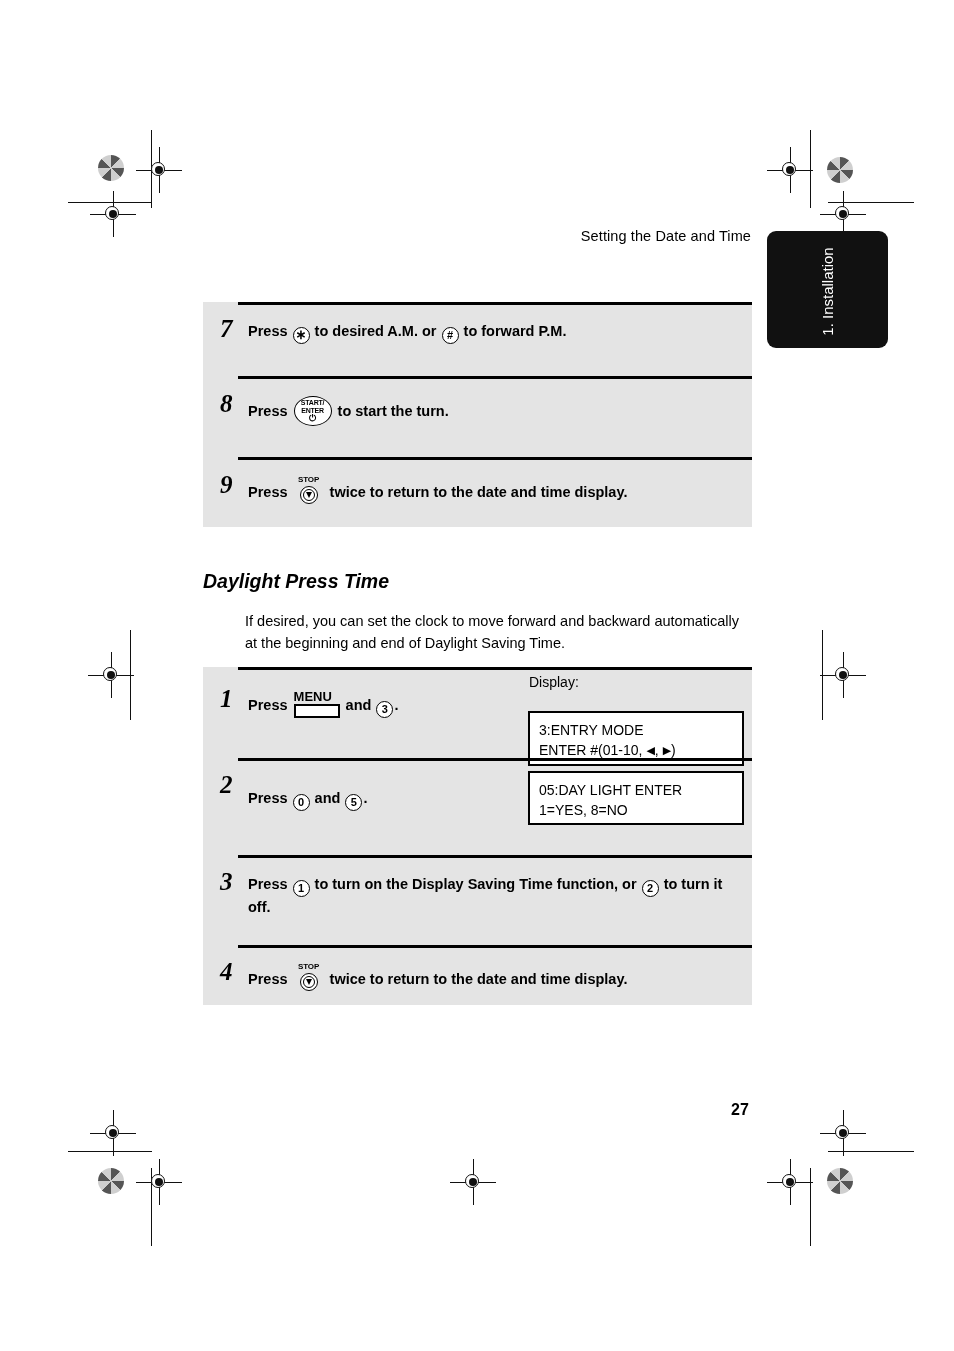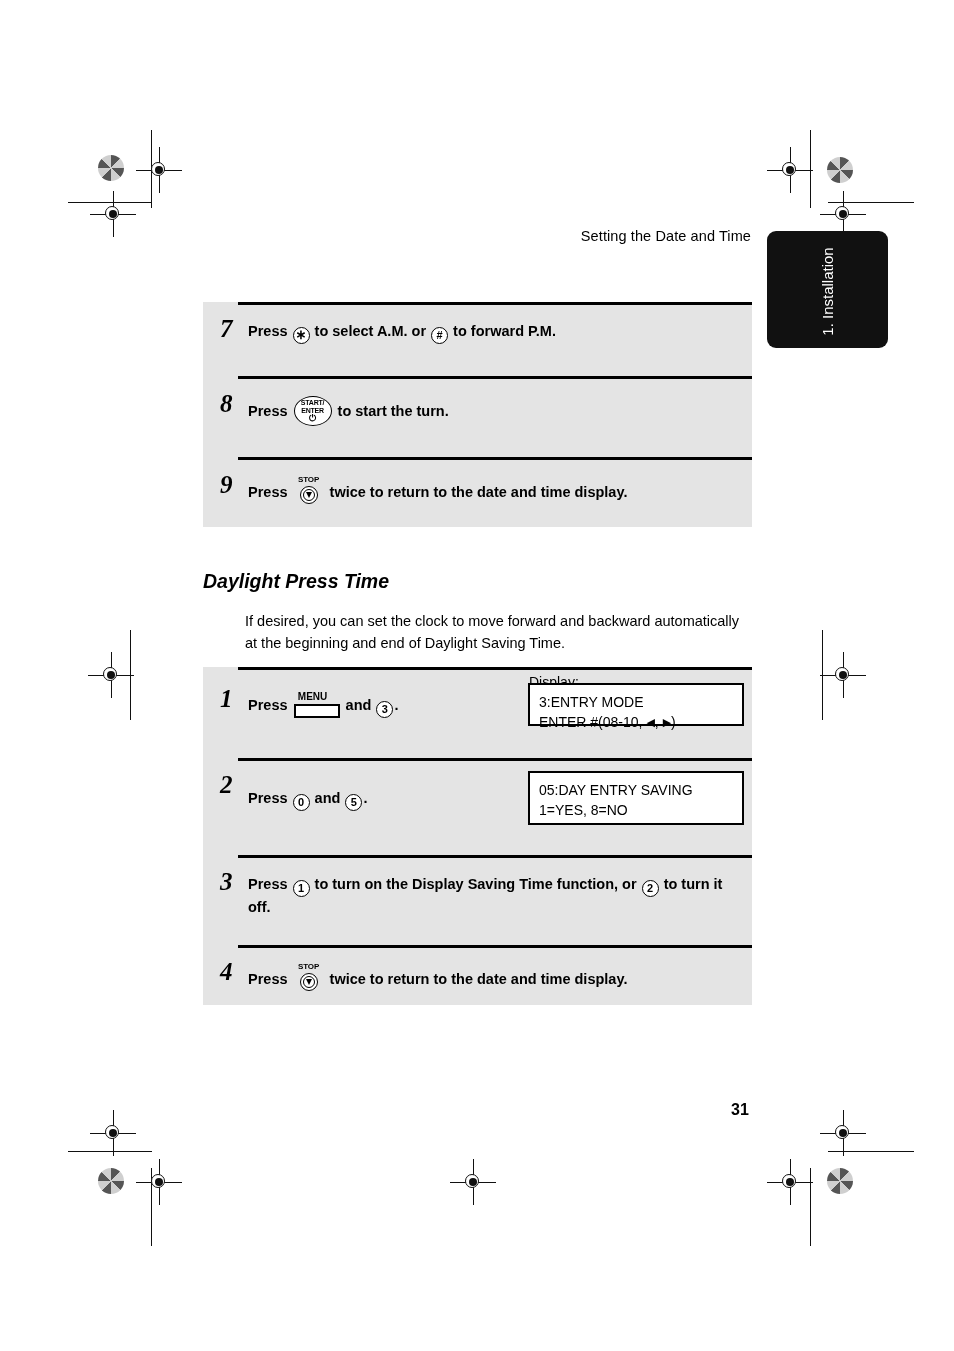--- a/index.html
+++ b/index.html
@@ -221,21 +221,21 @@
   .key-menu {
     display: inline-block;
     position: relative;
     width: 46px;
     height: 26px;
     vertical-align: -8px;
     margin: 0 2px;
   }
   .key-menu .cap {
     position: absolute; left: 0; right: 8px; top: -1px;
-    text-align: center; font-size: 10px; font-weight: bold; line-height: 11px;
+    text-align: center; font-size: 13px; font-weight: bold; line-height: 11px;
   }
   .key-menu .box {
     position: absolute;
     left: 0; top: 12px;
     width: 46px; height: 14px;
     border: 2px solid #000;
     background: #fff;
     box-sizing: border-box;
   }
 
@@ -386,21 +386,21 @@
 </div>
 
 <div class="step-panel panel-a">
 
   <div class="rule" style="top:0px;"></div>
   <div class="step-row">
     <div class="step-num" style="left:17px; top:14px;">7</div>
     <div class="step-body" style="left:45px; top:19px; width:495px;">
       <span>Press</span>
       <span class="key-round sym">∗</span>
-      <span>to select A.M. or</span>
+      <span>to desired A.M. or</span>
       <span class="key-round">#</span>
       <span>to forward P.M.</span>
     </div>
   </div>
 
   <div class="rule" style="top:74px;"></div>
   <div class="step-row">
     <div class="step-num" style="left:17px; top:89px;">8</div>
     <div class="step-body" style="left:45px; top:94px; width:495px;">
       <span>Press</span>
@@ -441,42 +441,42 @@
       <span>Press</span>
       <span class="key-menu">
         <span class="cap">MENU</span>
         <span class="box"></span>
       </span>
       <span>and</span>
       <span class="key-round">3</span><span>.</span>
     </div>
 
     <div class="display-label" style="left:326px; top:7px;">Display:</div>
-    <div class="display-box" style="left:325px; top:16px; width:216px; height:43px;">
+    <div class="display-box" style="left:325px; top:44px; width:216px; height:55px;">
       <div class="dl">3:ENTRY MODE</div>
       <div class="dl">
-        <span>ENTER #(08-10,</span>
+        <span>ENTER #(01-10,</span>
         <span class="arrow-gl">◀</span><span>,</span>
         <span class="arrow-gl">▶</span><span>)</span>
       </div>
     </div>
   </div>
 
   <div class="rule" style="top:91px;"></div>
   <div class="step-row">
     <div class="step-num" style="left:17px; top:105px;">2</div>
     <div class="step-body" style="left:45px; top:121px; width:275px;">
       <span>Press</span>
       <span class="key-round">0</span>
       <span>and</span>
       <span class="key-round">5</span><span>.</span>
     </div>
 
     <div class="display-box" style="left:325px; top:104px; width:216px; height:54px;">
-      <div class="dl">05:DAY ENTRY SAVING</div>
+      <div class="dl">05:DAY LIGHT ENTER</div>
       <div class="dl">1=YES, 8=NO</div>
     </div>
   </div>
 
   <div class="rule" style="top:188px;"></div>
   <div class="step-row">
     <div class="step-num" style="left:17px; top:202px;">3</div>
     <div class="step-body" style="left:45px; top:207px; width:500px;">
       <span>Press</span>
       <span class="key-round">1</span>
@@ -495,13 +495,13 @@
         <span class="cap">STOP</span>
         <span class="outer"></span>
         <span class="inner"></span>
         <span class="tri"></span>
       </span>
       <span>twice to return to the date and time display.</span>
     </div>
   </div>
 </div>
 
-<div class="page-number">31</div>
+<div class="page-number">27</div>
 
 </body></html>

